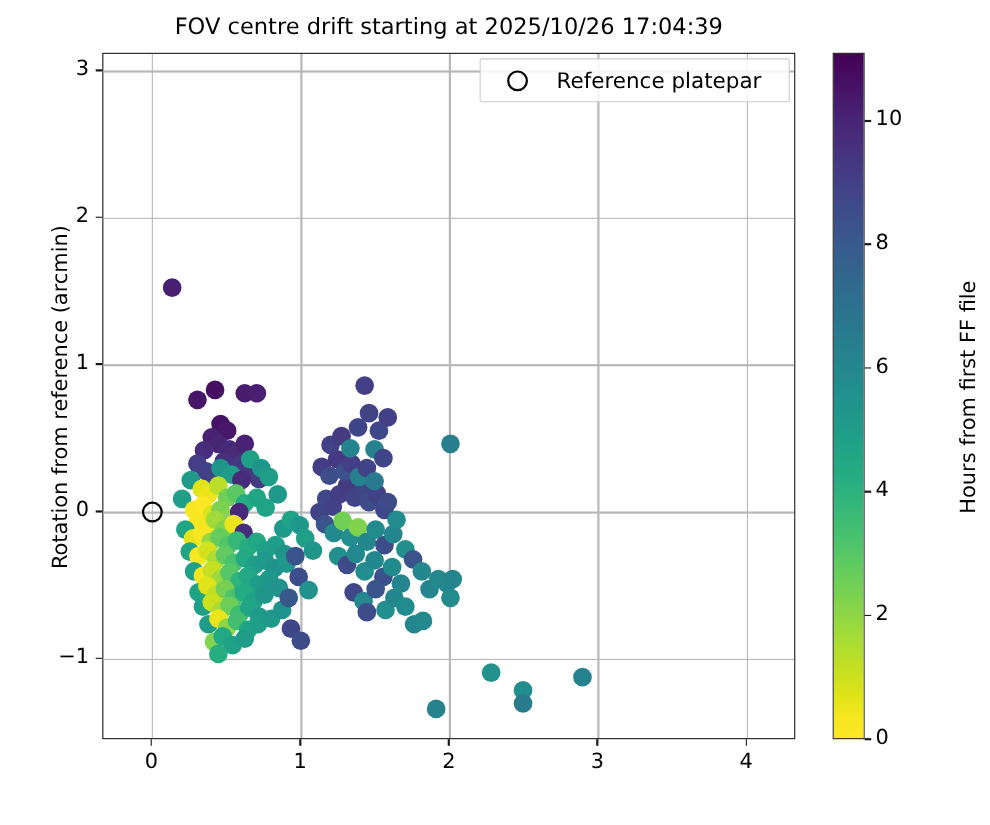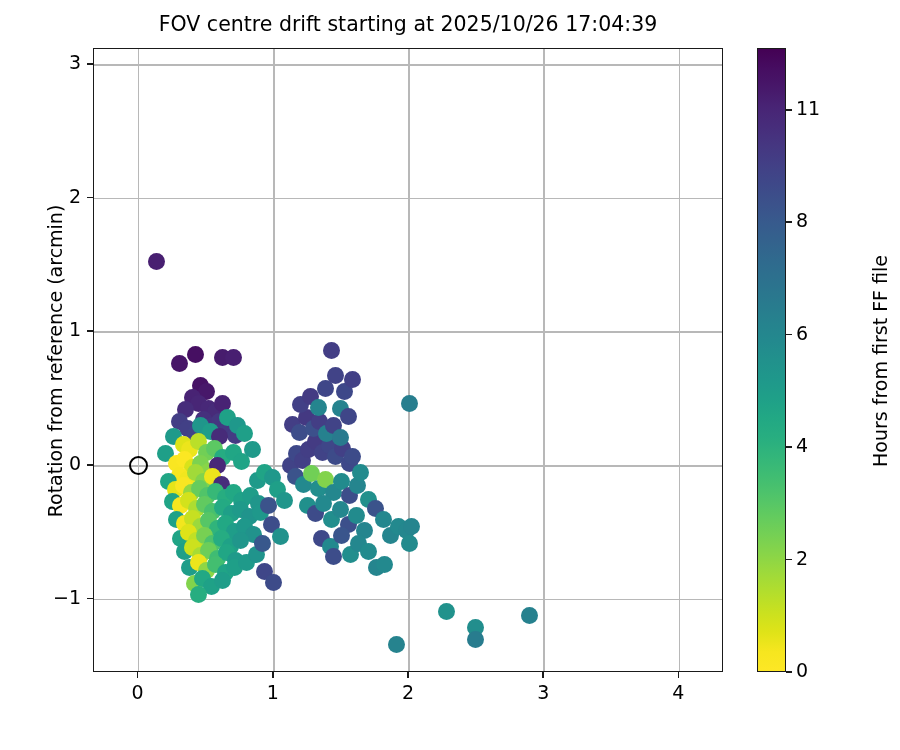--- a/index.html
+++ b/index.html
@@ -445,33 +445,37 @@
       <div class="tick-y" style="top: 330.472px;"></div>
       <div class="ticklabel-y" style="top: 331.272px;">1</div>
       <div class="tick-y" style="top: 196.853px;"></div>
       <div class="ticklabel-y" style="top: 197.653px;">2</div>
       <div class="tick-y" style="top: 63.2343px;"></div>
       <div class="ticklabel-y" style="top: 64.0343px;">3</div>
     </div>
 
   <div id="ylabel">Rotation from reference (arcmin)</div>
 
+  <div id="legend">
+    <div id="legend-marker"></div>
+    <div id="legend-label">Reference platepar</div>
+  </div>
 
   <div id="colorbar-box">
     <div id="colorbar-gradient" style="background: linear-gradient(to top, rgb(253, 231, 37) 0%, rgb(246, 230, 31) 3.13%, rgb(223, 227, 24) 6.25%, rgb(202, 225, 31) 9.38%, rgb(180, 222, 44) 12.5%, rgb(159, 218, 58) 15.63%, rgb(137, 213, 72) 18.75%, rgb(117, 208, 84) 21.88%, rgb(98, 203, 95) 25%, rgb(80, 196, 106) 28.13%, rgb(64, 189, 114) 31.25%, rgb(51, 182, 122) 34.38%, rgb(40, 174, 128) 37.5%, rgb(34, 168, 132) 40.63%, rgb(31, 160, 136) 43.75%, rgb(31, 152, 139) 46.88%, rgb(33, 145, 140) 50%, rgb(35, 137, 142) 53.13%, rgb(38, 130, 142) 56.25%, rgb(41, 122, 142) 59.38%, rgb(44, 114, 142) 62.5%, rgb(47, 107, 142) 65.63%, rgb(51, 99, 141) 68.75%, rgb(55, 91, 141) 71.88%, rgb(59, 82, 139) 75%, rgb(62, 73, 137) 78.13%, rgb(66, 64, 134) 81.25%, rgb(69, 55, 129) 84.38%, rgb(71, 45, 123) 87.5%, rgb(72, 36, 117) 90.63%, rgb(71, 24, 106) 93.75%, rgb(70, 13, 97) 96.88%, rgb(68, 1, 84) 100%);"></div>
   </div>
   <div id="cbticks-layer">
       <div class="cb-tick" style="top: 671.2px;"></div>
       <div class="cb-ticklabel" style="top: 672px;">0</div>
       <div class="cb-tick" style="top: 558.768px;"></div>
       <div class="cb-ticklabel" style="top: 559.568px;">2</div>
       <div class="cb-tick" style="top: 446.335px;"></div>
       <div class="cb-ticklabel" style="top: 447.135px;">4</div>
       <div class="cb-tick" style="top: 333.903px;"></div>
       <div class="cb-ticklabel" style="top: 334.703px;">6</div>
       <div class="cb-tick" style="top: 221.47px;"></div>
       <div class="cb-ticklabel" style="top: 222.27px;">8</div>
       <div class="cb-tick" style="top: 109.038px;"></div>
-      <div class="cb-ticklabel" style="top: 109.838px;">11</div>
+      <div class="cb-ticklabel" style="top: 109.838px;">10</div>
     </div>
   <div id="cb-label">Hours from first FF file</div>
 
 </div>
 
 </body></html>

